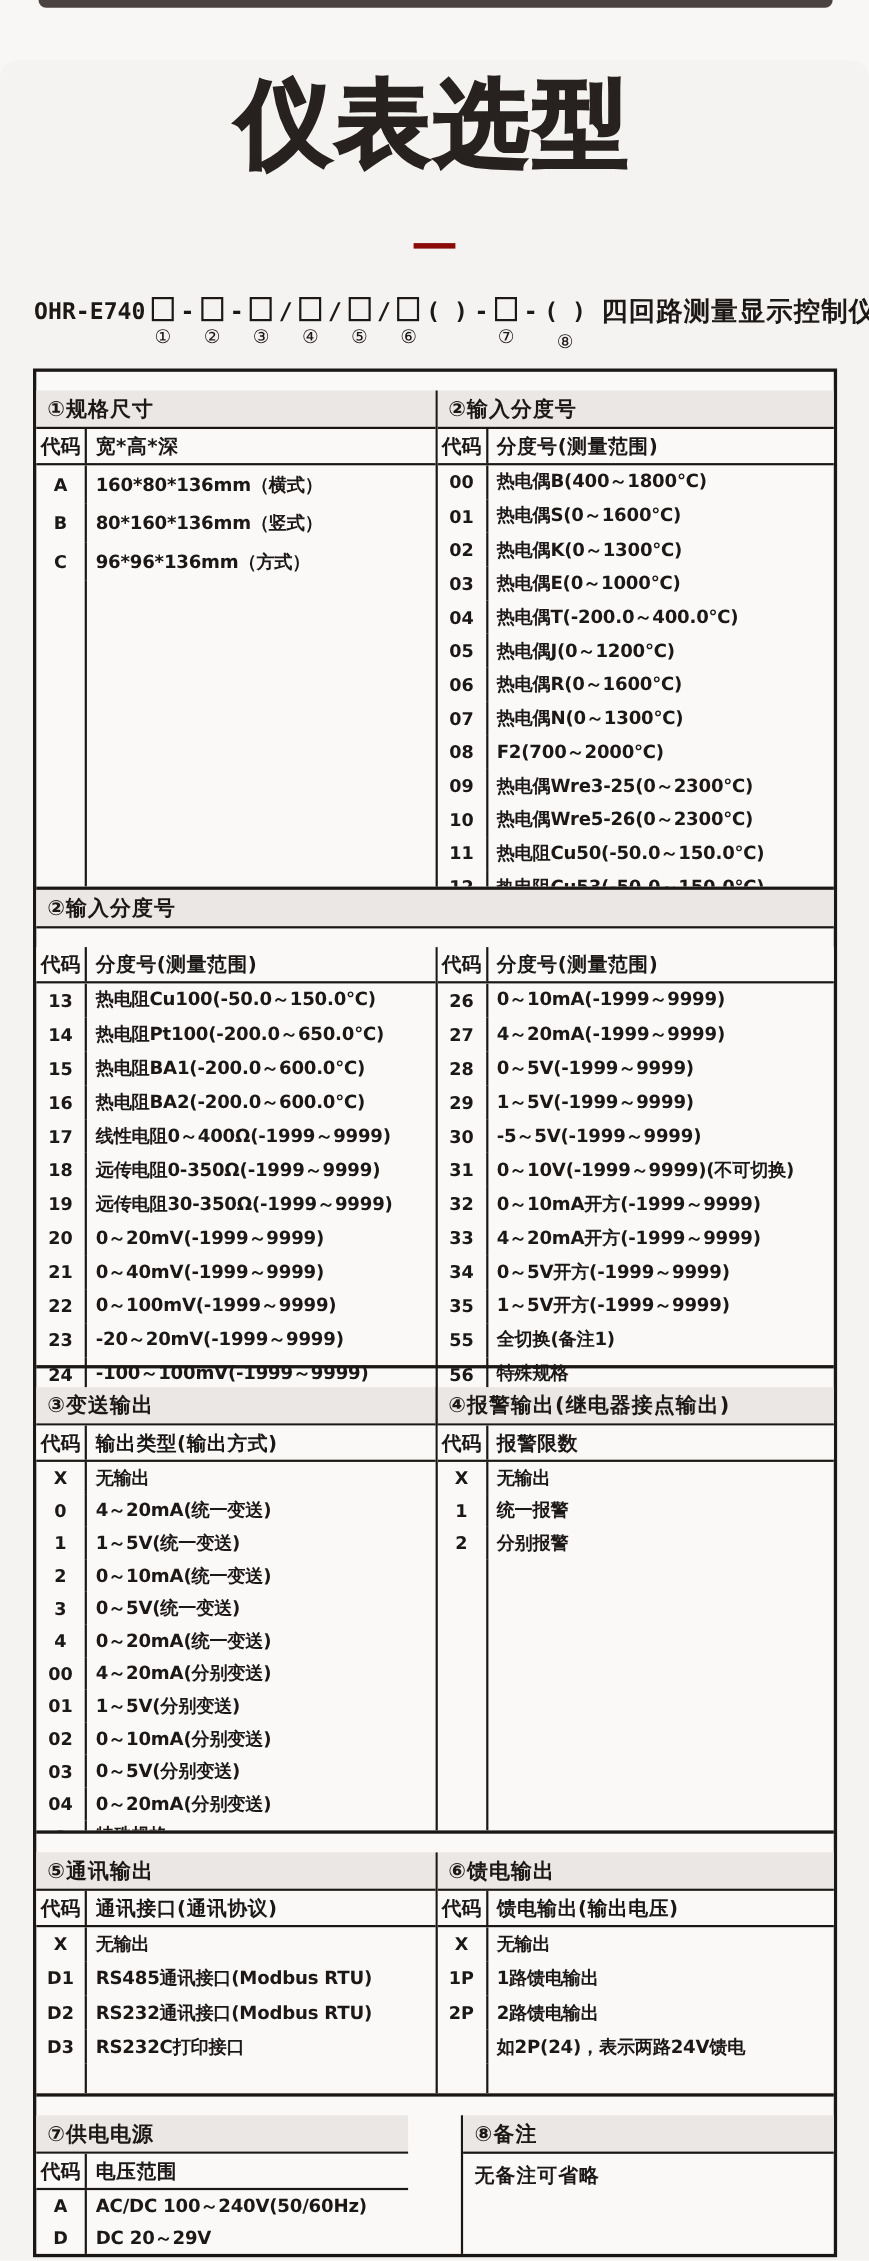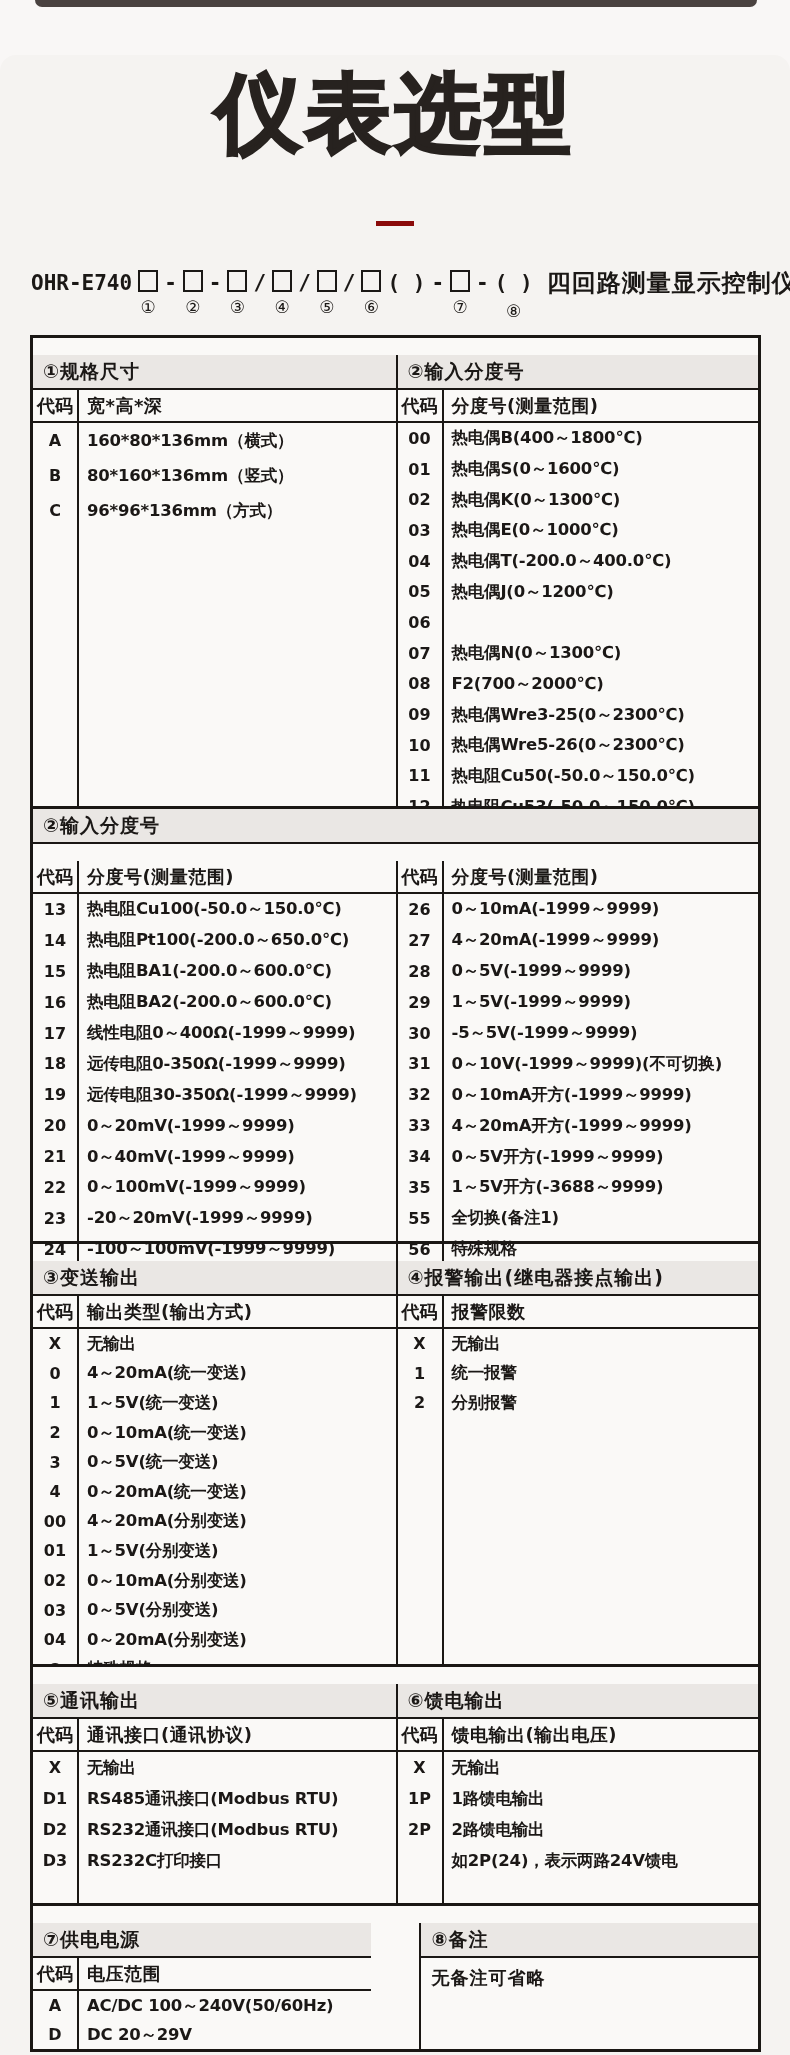--- a/index.html
+++ b/index.html
@@ -205,20 +205,21 @@
           <div class="row">
             <span class="code">04</span>
             <span class="desc">热电偶T(-200.0～400.0℃)</span>
           </div>
           <div class="row">
             <span class="code">05</span>
             <span class="desc">热电偶J(0～1200℃)</span>
           </div>
           <div class="row">
             <span class="code">06</span>
+            <span class="desc">热电偶R(0～1600℃)</span>
           </div>
           <div class="row">
             <span class="code">07</span>
             <span class="desc">热电偶N(0～1300℃)</span>
           </div>
           <div class="row">
             <span class="code">08</span>
             <span class="desc">F2(700～2000℃)</span>
           </div>
           <div class="row">
@@ -349,21 +350,21 @@
             <div class="row">
               <span class="code">33</span>
               <span class="desc">4～20mA开方(-1999～9999)</span>
             </div>
             <div class="row">
               <span class="code">34</span>
               <span class="desc">0～5V开方(-1999～9999)</span>
             </div>
             <div class="row">
               <span class="code">35</span>
-              <span class="desc">1～5V开方(-3688～9999)</span>
+              <span class="desc">1～5V开方(-1999～9999)</span>
             </div>
             <div class="row">
               <span class="code">55</span>
               <span class="desc">全切换(备注1)</span>
             </div>
             <div class="row">
               <span class="code">56</span>
               <span class="desc">特殊规格</span>
             </div>
             <div class="row filler">

